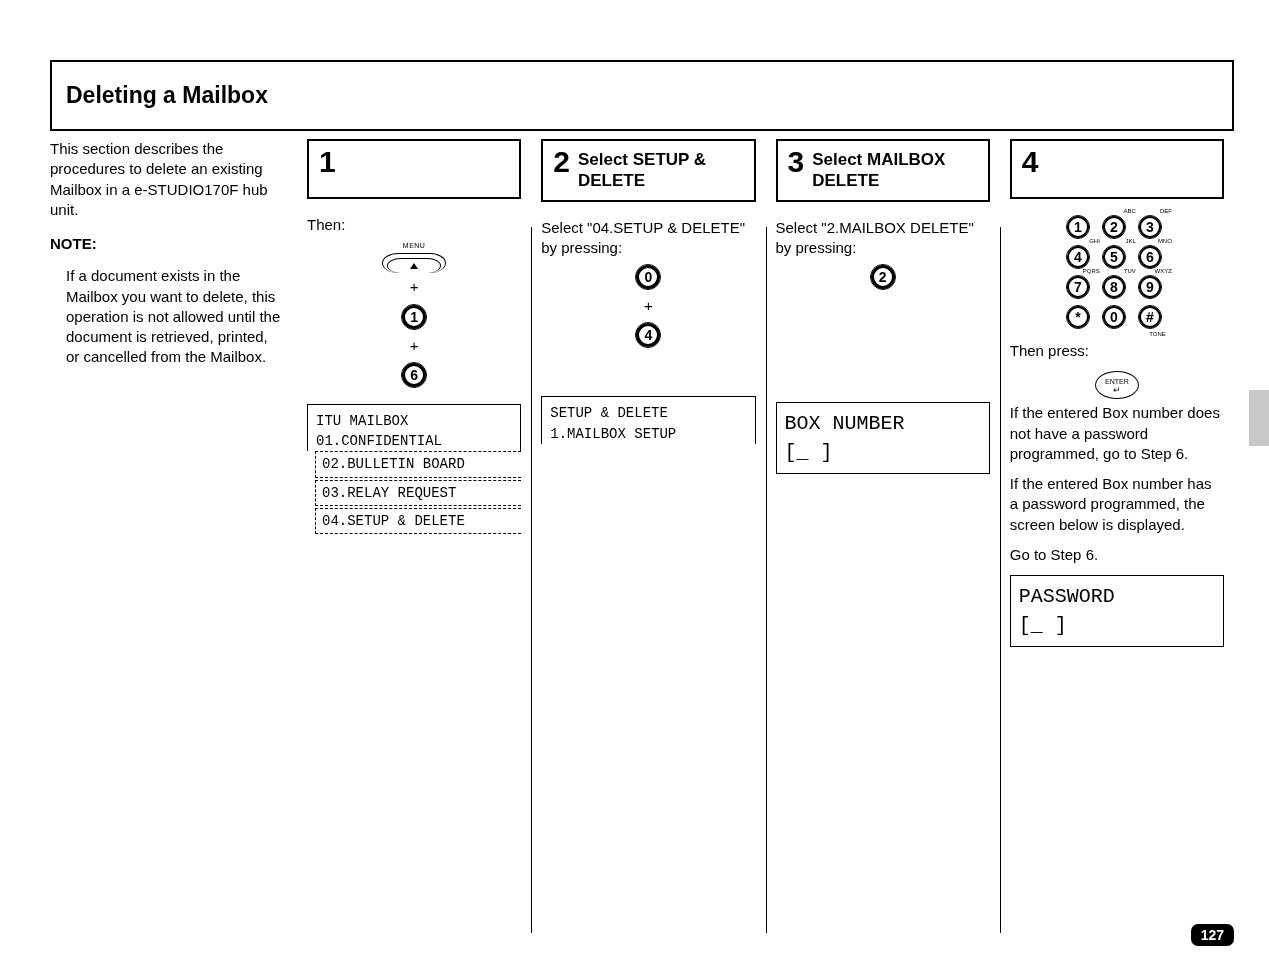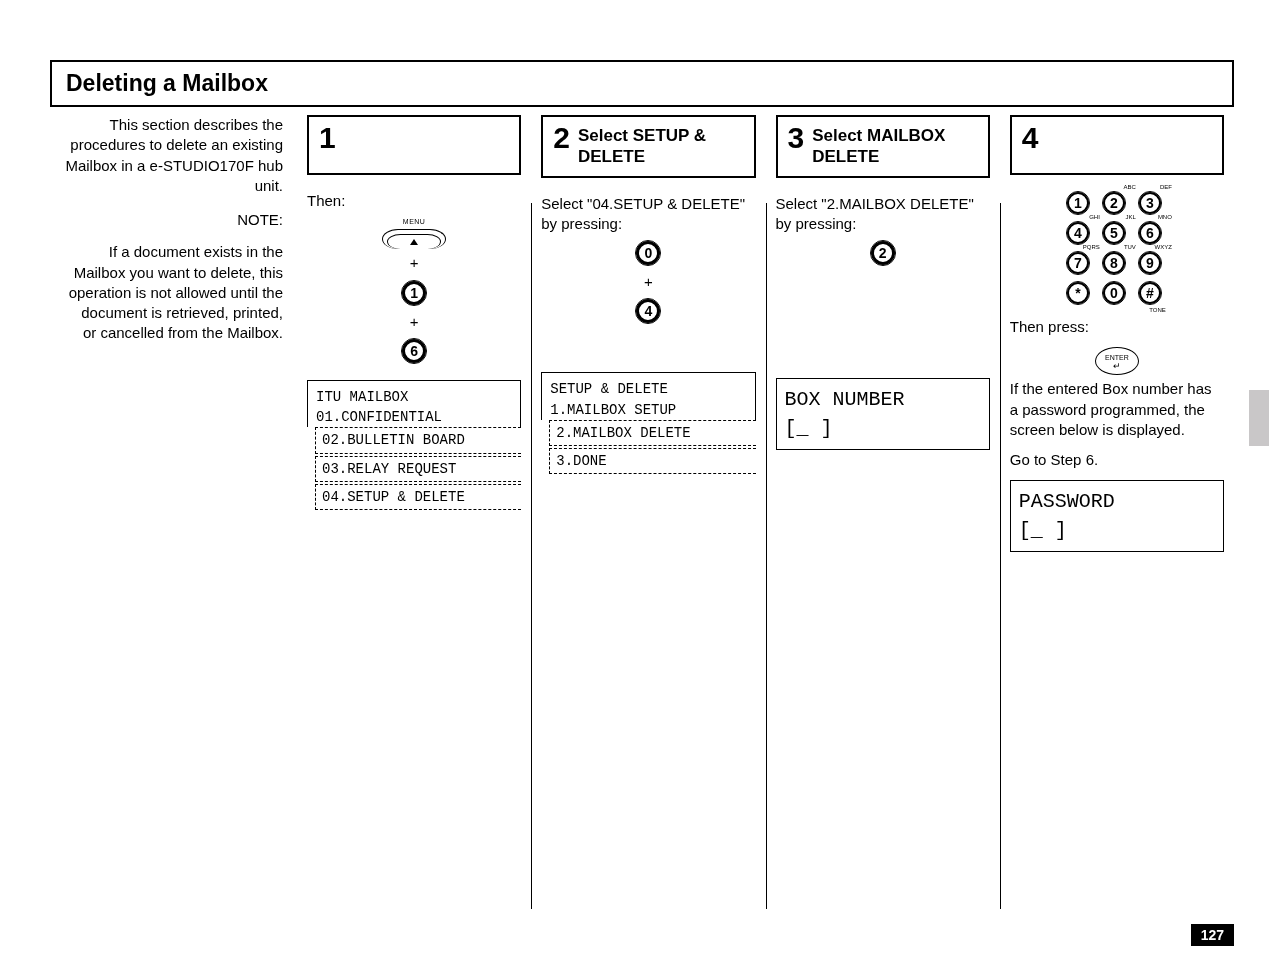--- a/index.html
+++ b/index.html
@@ -14,38 +14,37 @@
   }
   .page {
     position: absolute;
     left: 50px;
     top: 60px;
     right: 35px;
     bottom: 40px;
   }
   .title-box {
     border: 2px solid #000;
-    padding: 8px 14px;
+    padding: 20px 14px;
     font-weight: bold;
     font-size: 23px;
   }
   .content {
     display: flex;
     margin-top: 8px;
     height: calc(100% - 60px);
   }
   .intro-col {
     width: 247px;
     padding-right: 14px;
     font-size: 15px;
     line-height: 1.35;
-    text-align: right;
   }
   .intro-text { margin-bottom: 14px; }
-  .note-heading { font-weight: normal; margin-left: 10px; }
+  .note-heading { font-weight: bold; }
   .note-body { margin-left: 16px; margin-top: 12px; }
 
   .step-col {
     flex: 1;
     min-width: 0;
     padding: 0 10px;
     position: relative;
   }
   .step-col + .step-col::before {
     content: "";
@@ -239,20 +238,21 @@
 
   .page-num {
     position: absolute;
     right: 0;
     bottom: -32px;
     background: #000;
     color: #fff;
     font-weight: bold;
     font-size: 14px;
     padding: 3px 10px;
+    border-radius: 7px;
   }
 
   .sidetab {
     position: absolute;
     right: 0;
     top: 390px;
     width: 20px;
     height: 56px;
     background: #c9c7c8;
   }
@@ -321,24 +321,20 @@
           <div class="plus">+</div>
           <span class="key round">4</span>
         </div>
 
         <div style="height:32px"></div>
 
         <div class="lcd-scroll">
           <div>SETUP &amp; DELETE</div>
           <div>1.MAILBOX SETUP</div>
         </div>
-        <div class="scroll-group">
-          <div class="scroll-row-outer">2.MAILBOX DELETE</div>
-          <div class="scroll-row-outer">3.DONE</div>
-        </div>
       </div>
     </div>
 
     <div class="step-col">
       <div class="step-header">
         <div class="step-num">3</div>
         <div class="step-title">Select  MAILBOX DELETE</div>
       </div>
       <div class="step-body">
         <div>Select "2.MAILBOX DELETE" by pressing:</div>
@@ -374,20 +370,21 @@
           <div class="key-wrap"><span class="key roundsm">*</span></div>
           <div class="key-wrap"><span class="key roundsm">0</span></div>
           <div class="key-wrap"><span class="key roundsm">#</span><span class="sup" style="top:auto;bottom:-9px;right:2px;">TONE</span></div>
         </div>
 
         <p>Then press:</p>
         <div style="text-align:center">
           <div class="enter-key">ENTER</div>
         </div>
 
+        <p>If the entered Box number does not have a password programmed, go to Step 6.</p>
         <p>If the entered Box number has a password programmed, the screen below is displayed.</p>
         <p>Go to Step 6.</p>
 
         <div class="lcd">
           <div>PASSWORD</div>
           <div>[_               ]</div>
         </div>
       </div>
     </div>
 

